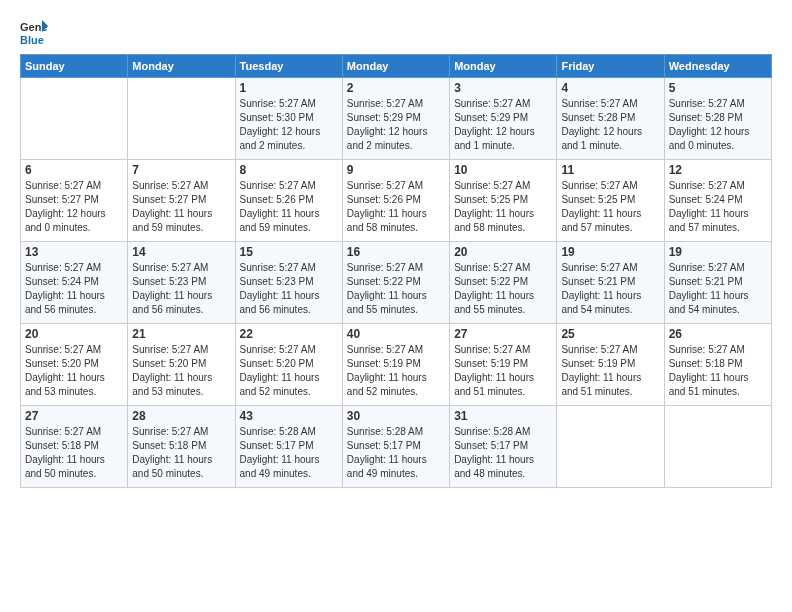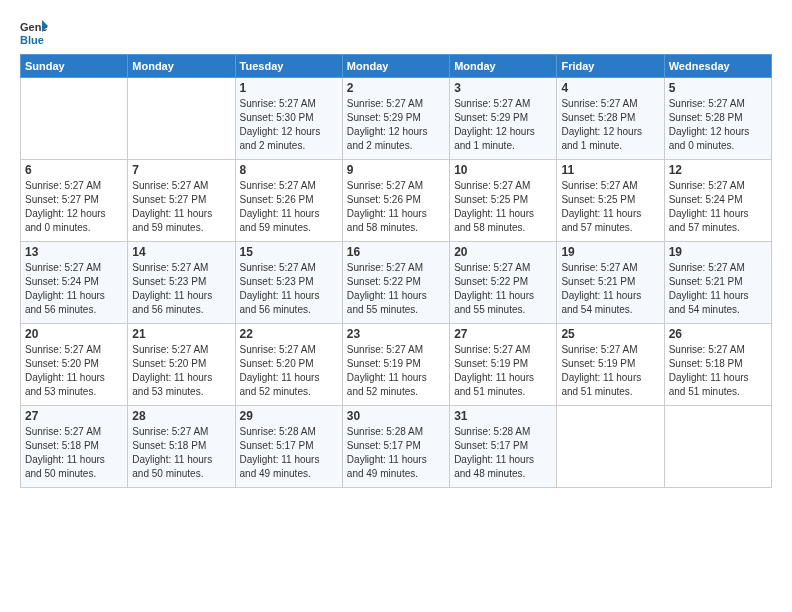--- a/index.html
+++ b/index.html
@@ -273,21 +273,21 @@
 and 53 minutes.</div>
           </td>
           <td>
             <span class="day-num">22</span>
             <div class="cell-text" style="white-space: pre-line;">Sunrise: 5:27 AM
 Sunset: 5:20 PM
 Daylight: 11 hours
 and 52 minutes.</div>
           </td>
           <td>
-            <span class="day-num">23</span>
+            <span class="day-num">40</span>
             <div class="cell-text" style="white-space: pre-line;">Sunrise: 5:27 AM
 Sunset: 5:19 PM
 Daylight: 11 hours
 and 52 minutes.</div>
           </td>
           <td>
             <span class="day-num">27</span>
             <div class="cell-text" style="white-space: pre-line;">Sunrise: 5:27 AM
 Sunset: 5:19 PM
 Daylight: 11 hours
@@ -317,21 +317,21 @@
 and 50 minutes.</div>
           </td>
           <td>
             <span class="day-num">28</span>
             <div class="cell-text" style="white-space: pre-line;">Sunrise: 5:27 AM
 Sunset: 5:18 PM
 Daylight: 11 hours
 and 50 minutes.</div>
           </td>
           <td>
-            <span class="day-num">29</span>
+            <span class="day-num">43</span>
             <div class="cell-text" style="white-space: pre-line;">Sunrise: 5:28 AM
 Sunset: 5:17 PM
 Daylight: 11 hours
 and 49 minutes.</div>
           </td>
           <td>
             <span class="day-num">30</span>
             <div class="cell-text" style="white-space: pre-line;">Sunrise: 5:28 AM
 Sunset: 5:17 PM
 Daylight: 11 hours

